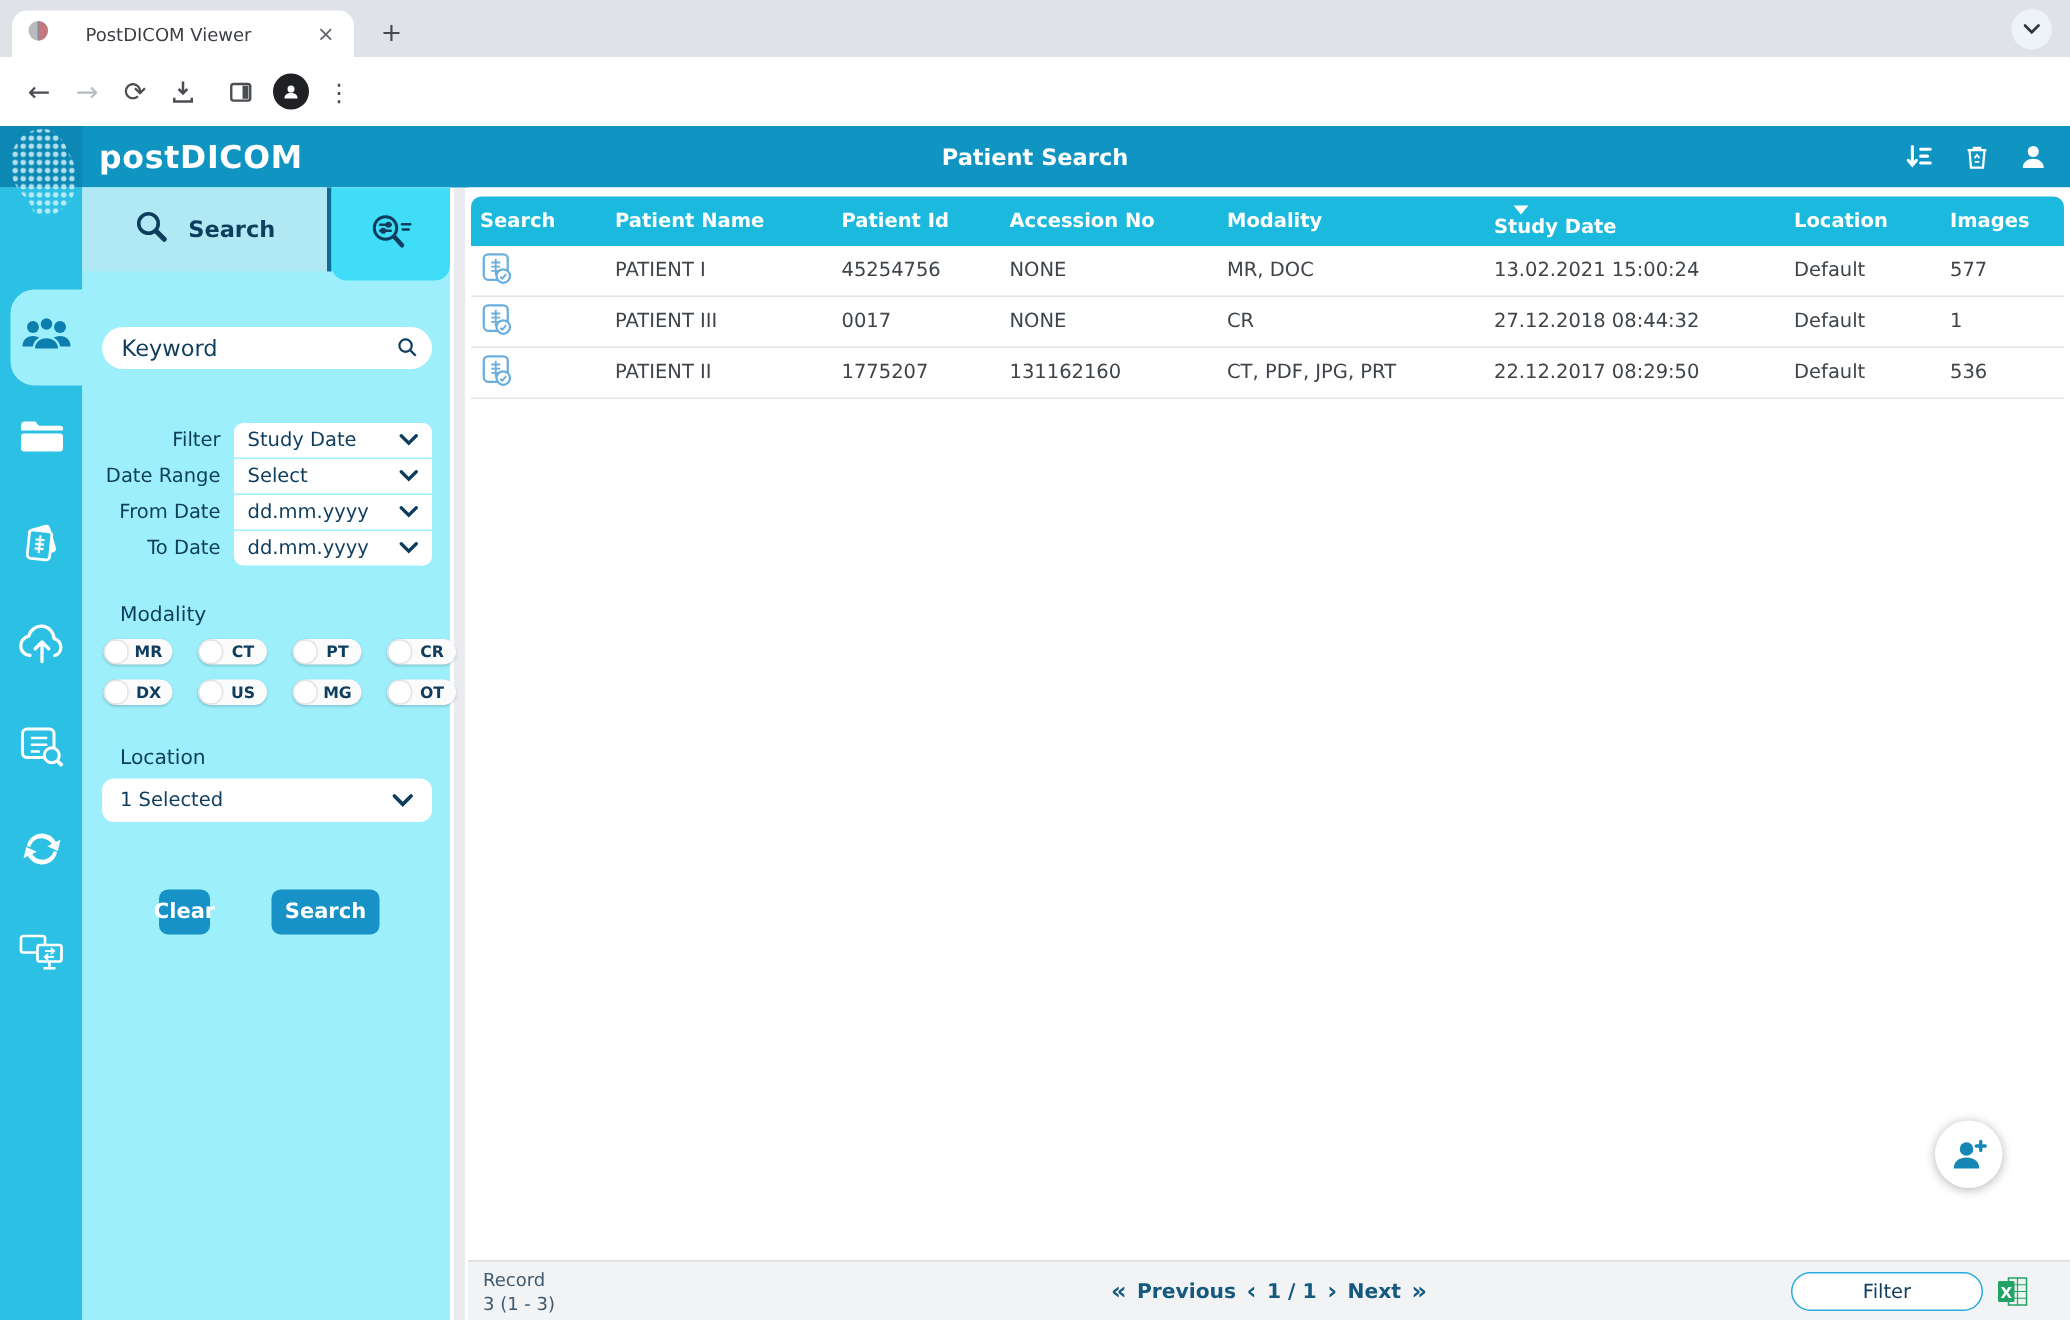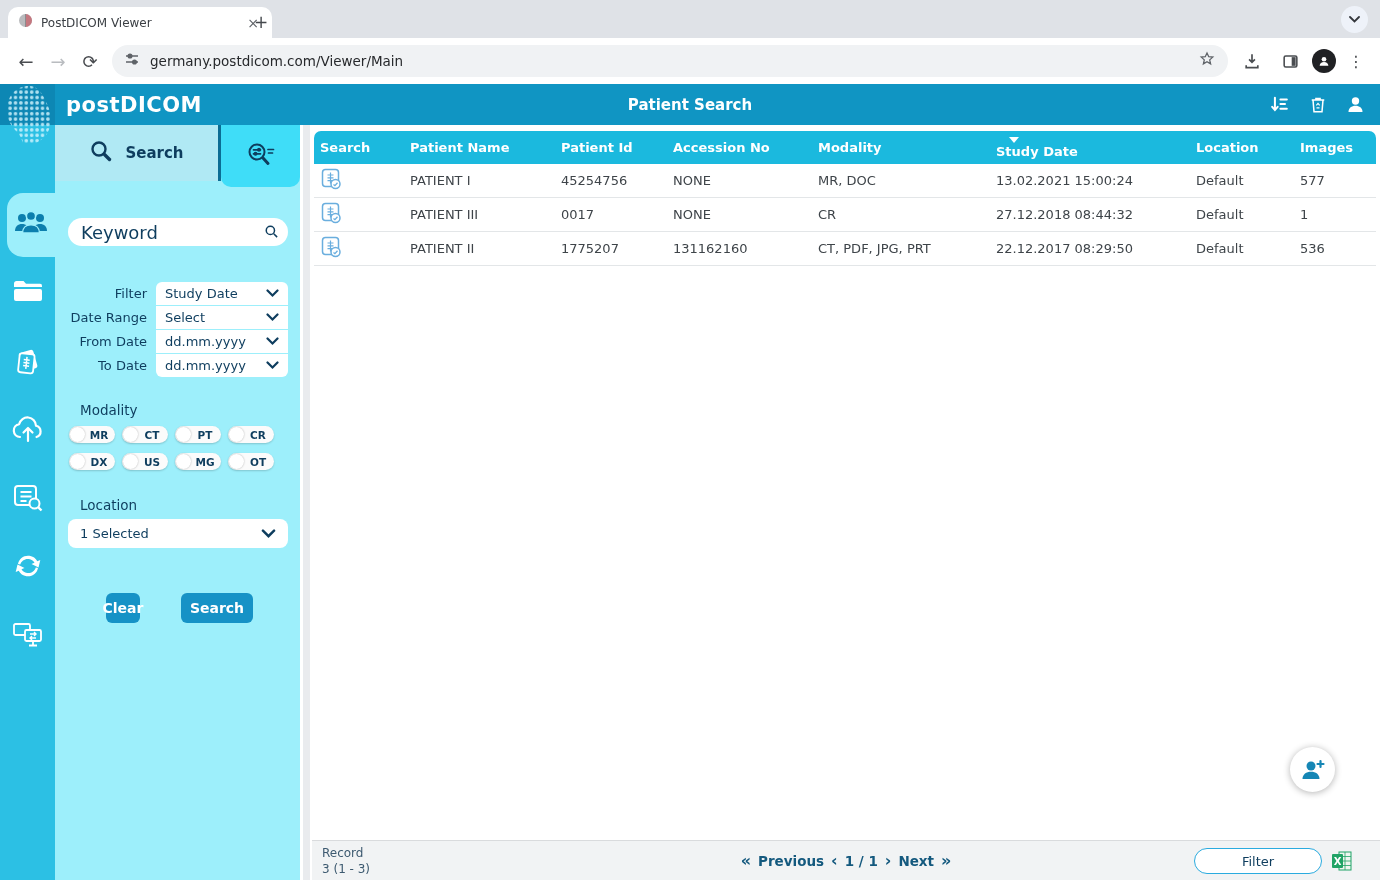--- a/index.html
+++ b/index.html
@@ -1,21 +1,21 @@
 <!DOCTYPE html>
 <html><head>
 <meta charset="utf-8">
 <style>
   * { margin:0; padding:0; box-sizing:border-box; }
   html,body { width:1380px; height:880px; overflow:hidden; font-family:"DejaVu Sans", sans-serif; background:#fff; }
 
   
   .tabstrip { height:38px; background:#dfe2e7; position:relative; }
-  .tab-active { position:absolute; left:8px; top:7px; width:264px; height:31px; background:#fff;
-    border-radius:10px 10px 0 0; display:flex; align-items:center; padding:0 10px; gap:8px; }
+  .tab-active { position:absolute; left:8px; top:7px; width:228px; height:31px; background:#fff;
+    border-radius:10px 10px 0 0; display:flex; align-items:center; padding:0 10px; gap:24px; }
   .tab-title { font-size:12px; color:#3b3f44; flex:1; white-space:nowrap; overflow:hidden; }
   .tab-close { font-size:14px; color:#5f6368; cursor:pointer; padding:0 3px; }
   .newtab-btn { position:absolute; left:248px; top:9px; width:26px; height:26px; border-radius:50%;
     display:flex; align-items:center; justify-content:center; font-size:17px; color:#45484d; }
   .tabsearch-btn { position:absolute; right:12px; top:6px; width:27px; height:27px; border-radius:50%;
     background:#eef2f9; display:flex; align-items:center; justify-content:center; color:#34373c; font-size:12px; }
 
   .toolbar { height:46px; background:#fff; display:flex; align-items:center; padding:0 10px; }
   .nav-ic { width:32px; height:32px; display:flex; align-items:center; justify-content:center; color:#4a4d51; font-size:18px; }
   .nav-ic.disabled { color:#b9bcc0; }
@@ -43,35 +43,35 @@
 
   .panel { width:245px; background:#9deffb; position:relative; }
   .tab-search { position:absolute; left:0; top:0; width:163px; height:56px; background:#b0e9f4;
     display:flex; align-items:center; justify-content:center; gap:11px; color:#0e3d5e; font-weight:600; font-size:15px; }
   .tab-divider { position:absolute; left:163px; top:0; width:3px; height:56px; background:#0a6d94; }
   .tab-adv { position:absolute; left:166px; top:0; width:79px; height:62px; background:#3fddf8;
     border-radius:0 0 10px 10px; display:flex; align-items:center; justify-content:center; color:#0e3d5e; }
 
   .keyword-wrap { position:absolute; left:13px; top:93px; width:220px; height:28px; }
   .keyword-input { width:100%; height:100%; border:none; border-radius:14px; padding:0 30px 0 13px;
-    font-size:18px; color:#0e3d5e; font-family:"DejaVu Sans", sans-serif; outline:none; }
+    font-size:15px; color:#0e3d5e; font-family:"DejaVu Sans", sans-serif; outline:none; }
   .keyword-input::placeholder { color:#0e3d5e; opacity:1; }
   .keyword-ic { position:absolute; right:9px; top:6px; color:#0e3d5e; }
 
   .filter-grid { position:absolute; left:13px; top:157px; width:220px; }
   .frow { display:flex; height:23px; margin-bottom:1px; }
   .flabel { width:88px; text-align:right; padding-right:9px; font-size:13px; color:#0e3d5e; line-height:23px; }
   .fvalue { flex:1; background:#fff; display:flex; align-items:center; justify-content:space-between;
     padding:0 9px; font-size:13px; color:#0e3d5e; font-weight:500; cursor:pointer; }
   .frow:first-child .fvalue { border-radius:6px 6px 0 0; }
   .frow:last-child .fvalue { border-radius:0 0 6px 6px; }
 
   .sec-label { position:absolute; left:25px; font-size:13.5px; color:#0e3d5e; }
   .pill-rows { position:absolute; left:14px; top:301px; }
-  .prow { display:flex; gap:7px; margin-bottom:10px; }
+  .prow { display:flex; gap:17px; margin-bottom:10px; }
   .pill { width:46px; height:17px; background:#fbfbfb; border-radius:9px; display:flex; align-items:center;
     box-shadow:0 1px 2px rgba(0,0,0,.18); cursor:pointer; }
   .knob { width:15px; height:15px; border-radius:50%; background:#fff; box-shadow:0 0 2px rgba(0,0,0,.3); margin-left:1px; }
   .pill-label { flex:1; text-align:center; font-size:10.5px; font-weight:600; color:#0e3d5e; padding-right:2px; }
 
   .loc-select { position:absolute; left:13px; top:394px; width:220px; height:29px; background:#fff; border-radius:8px;
     display:flex; align-items:center; justify-content:space-between; padding:0 12px; font-size:13px; color:#0e3d5e; cursor:pointer; }
 
   .btn { position:absolute; top:468px; height:30px; background:#1692c6; border:none; border-radius:6px;
     color:#fff; font-weight:700; font-size:14px; font-family:"DejaVu Sans", sans-serif; cursor:pointer;
@@ -129,35 +129,20 @@
     <svg width="11" height="7" viewBox="0 0 11 7">
         <path d="M1 1l4.5 4.5L10 1" fill="none" stroke="#34373c" stroke-width="1.8" stroke-linecap="round"></path>
       </svg>
   </div>
 </div>
 
 <div class="toolbar">
   <div class="nav-ic">←</div>
   <div class="nav-ic disabled">→</div>
   <div class="nav-ic">⟳</div>
-  <div class="url-pill">
-    <span>
-      <svg width="16" height="16" viewBox="0 0 16 16" fill="none" stroke="#5f6368" stroke-width="1.5">
-          <path d="M2 5h12M2 11h12"></path>
-          <circle cx="6" cy="5" r="1.8" fill="#5f6368"></circle>
-          <circle cx="10.5" cy="11" r="1.8" fill="#5f6368"></circle>
-        </svg>
-    </span>
-    <span class="url-text">germany.postdicom.com/Viewer/Main</span>
-    <span>
-      <svg width="18" height="18" viewBox="0 0 24 24" fill="none" stroke="#5f6368" stroke-width="1.7">
-          <path d="M12 4l2.3 5 5.4.5-4.1 3.7 1.2 5.3-4.8-2.9-4.8 2.9 1.2-5.3L4.3 9.5l5.4-.5z"></path>
-        </svg>
-    </span>
-  </div>
   <div class="chrome-right">
     <div class="nav-ic">
       <svg width="20" height="20" viewBox="0 0 24 24" fill="none" stroke="#4a4d51" stroke-width="2">
           <path d="M12 4v9M8.5 10L12 13.5 15.5 10M5 17v3h14v-3"></path>
         </svg>
     </div>
     <div class="nav-ic">
       <svg width="19" height="19" viewBox="0 0 24 24" fill="none" stroke="#4a4d51" stroke-width="2">
           <rect x="4" y="5" width="16" height="14" rx="2"></rect>
           <rect x="13.5" y="6.5" width="5" height="11" fill="#4a4d51" stroke="none"></rect>

